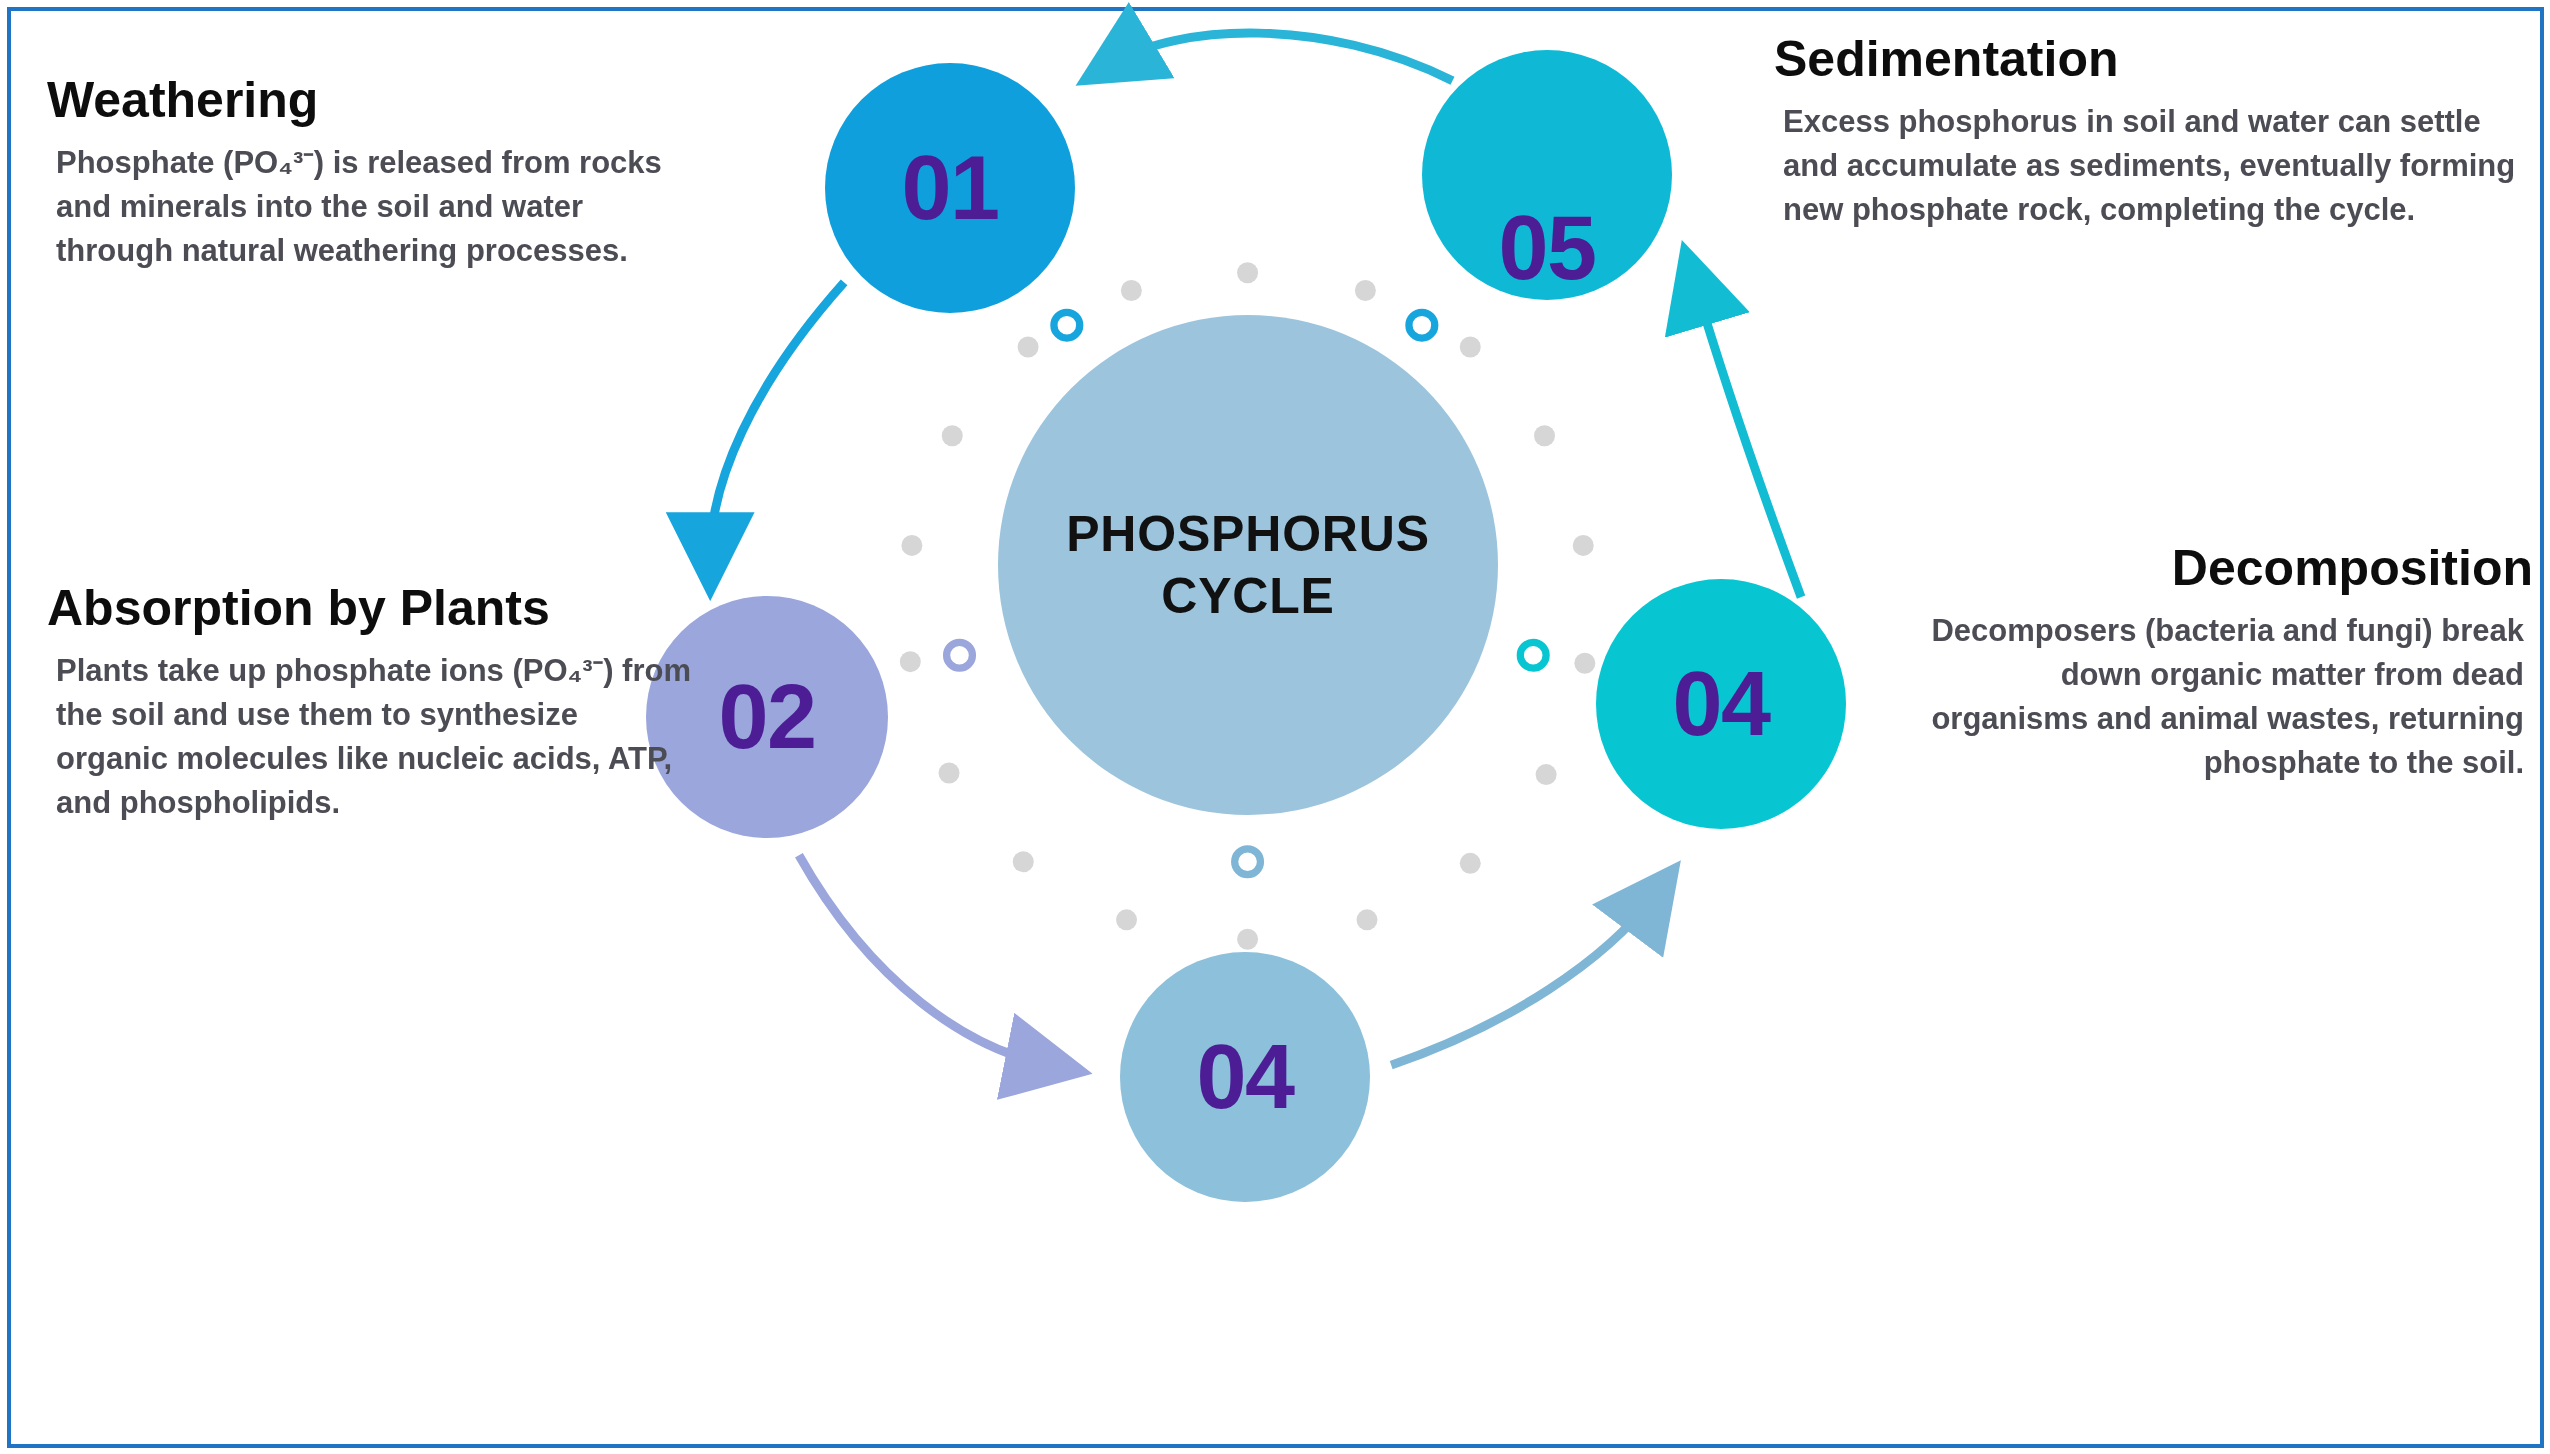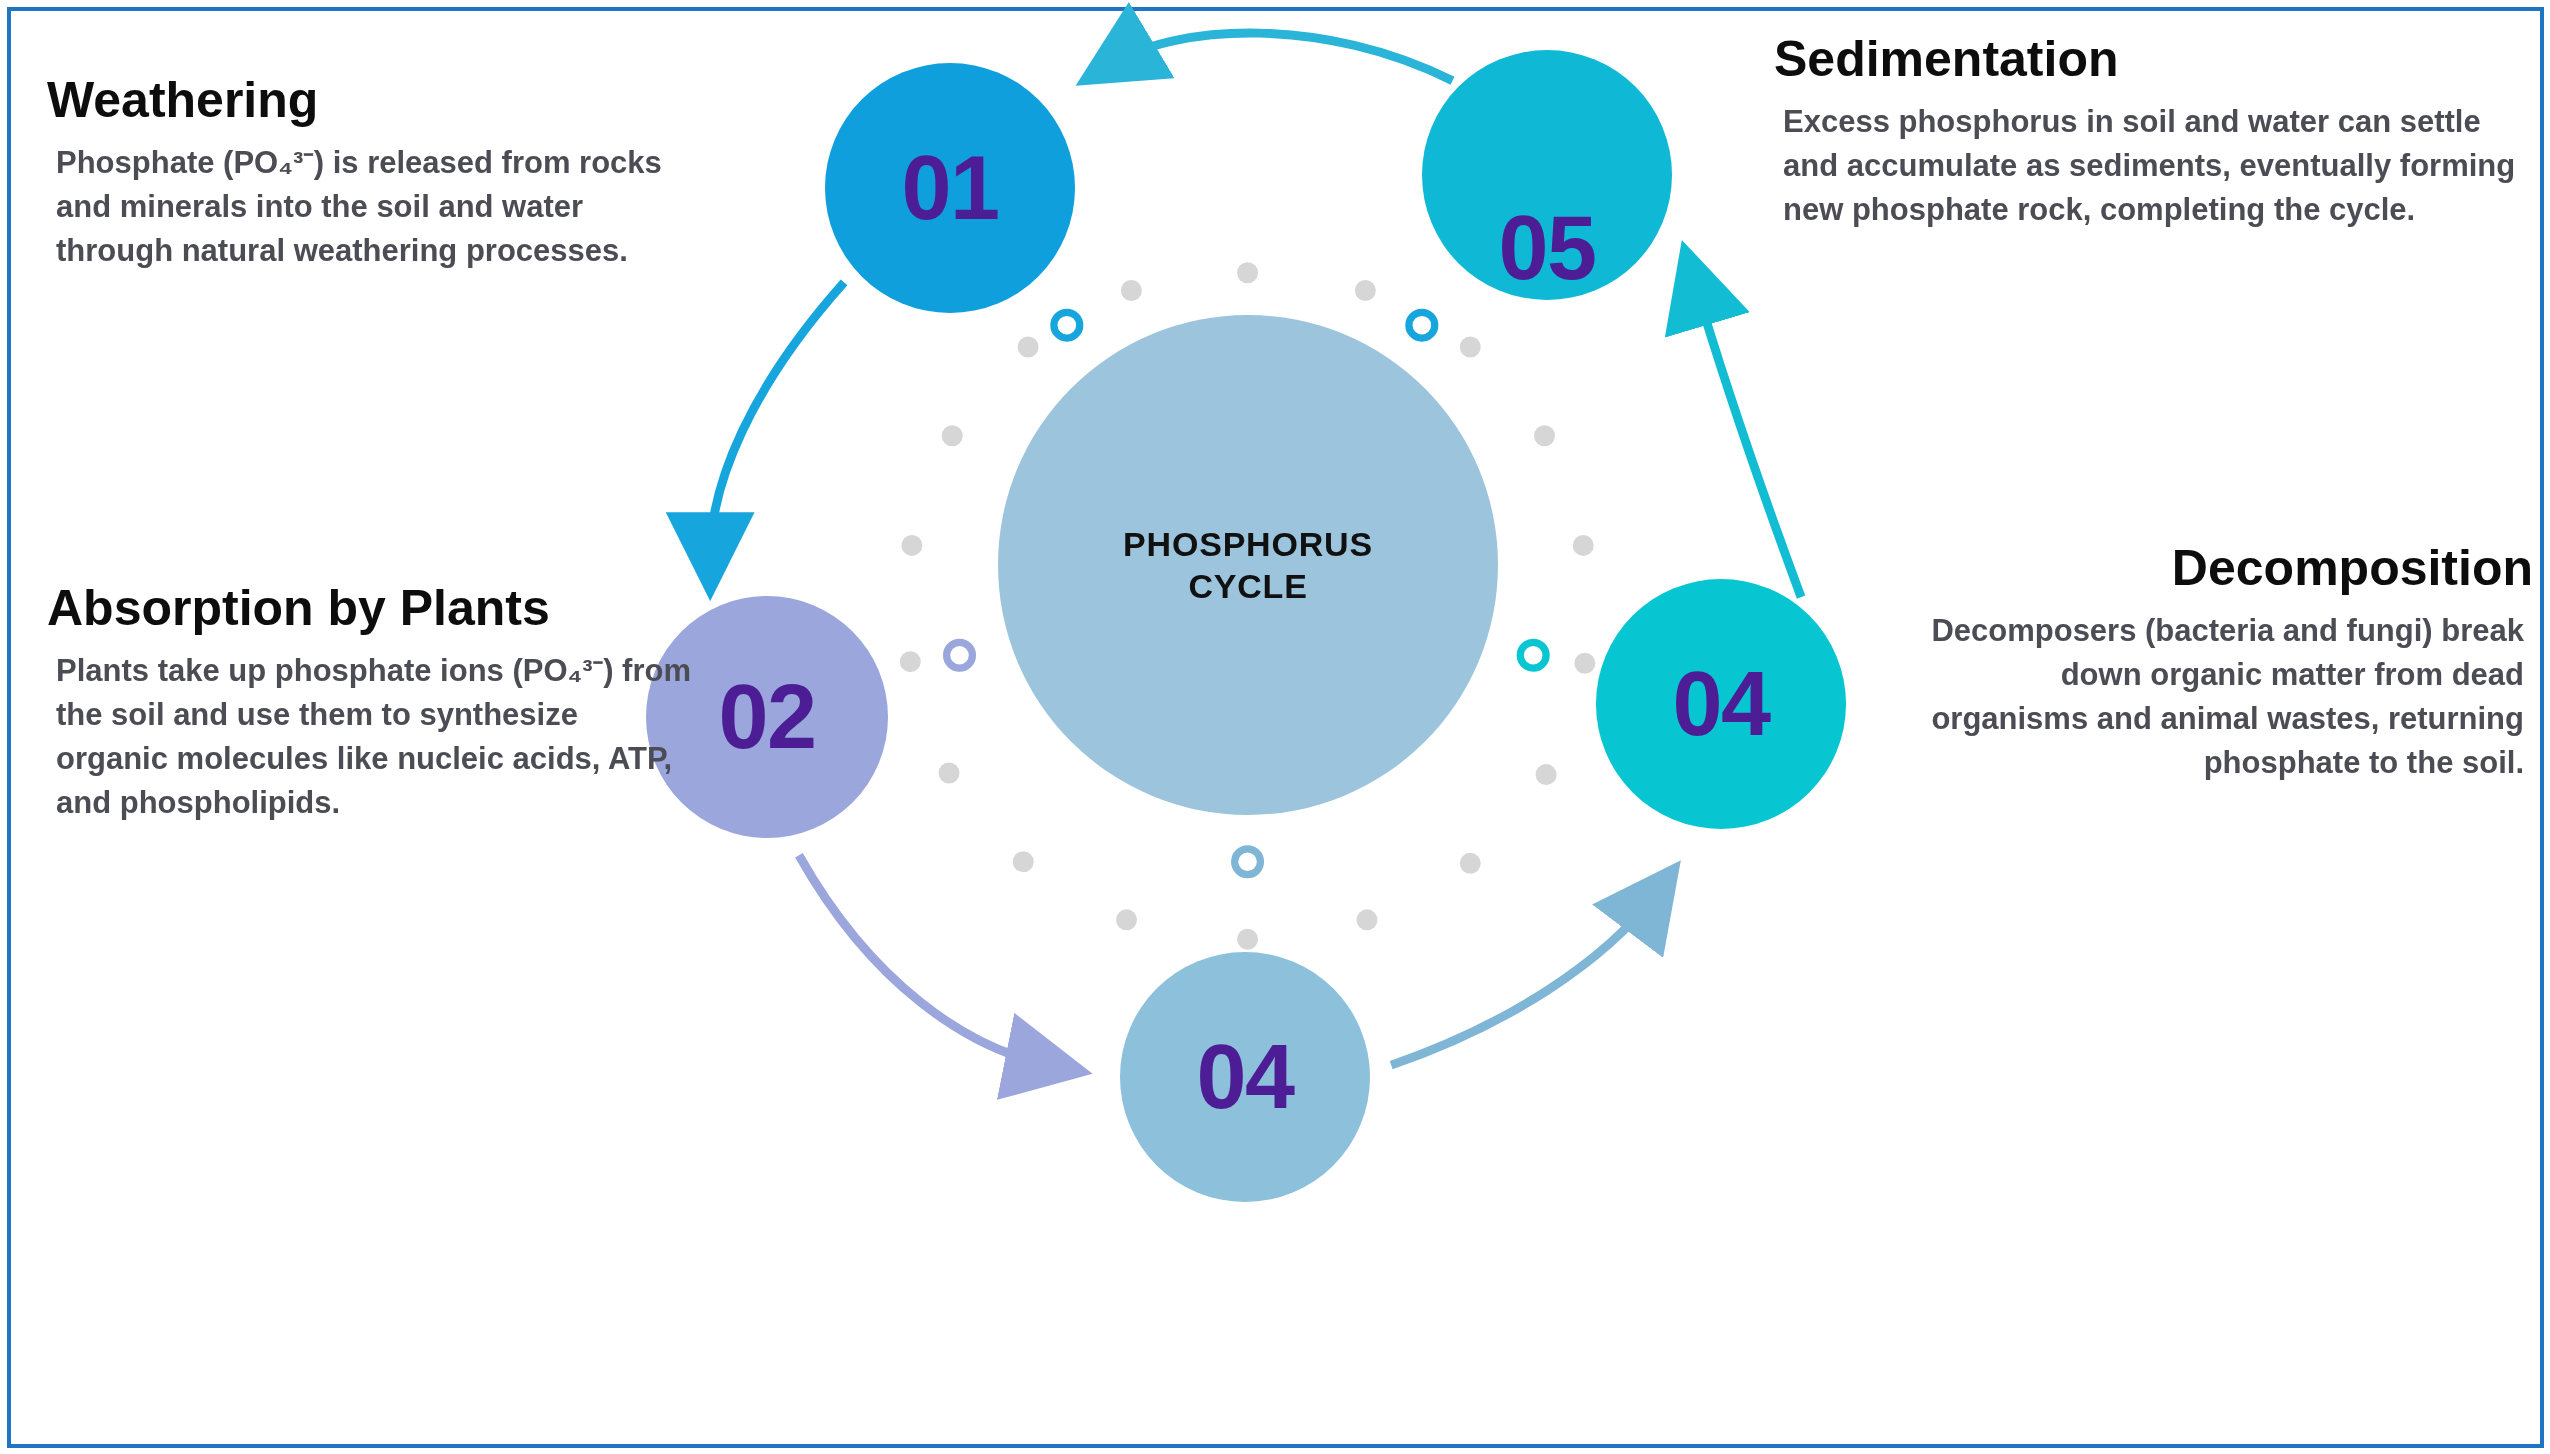--- a/index.html
+++ b/index.html
@@ -43,21 +43,21 @@
     width: 500px;
     height: 500px;
     border-radius: 50%;
     background: #9cc5dd;
     display: flex;
     align-items: center;
     justify-content: center;
     text-align: center;
   }
   .hub-label {
-    font-size: 34px;
+    font-size: 50px;
     font-weight: bold;
     color: #111111;
     letter-spacing: 0.8px;
     line-height: 1.25;
     font-family: "Liberation Sans", sans-serif;
   }
   
   .node {
     position: absolute;
     border-radius: 50%;

